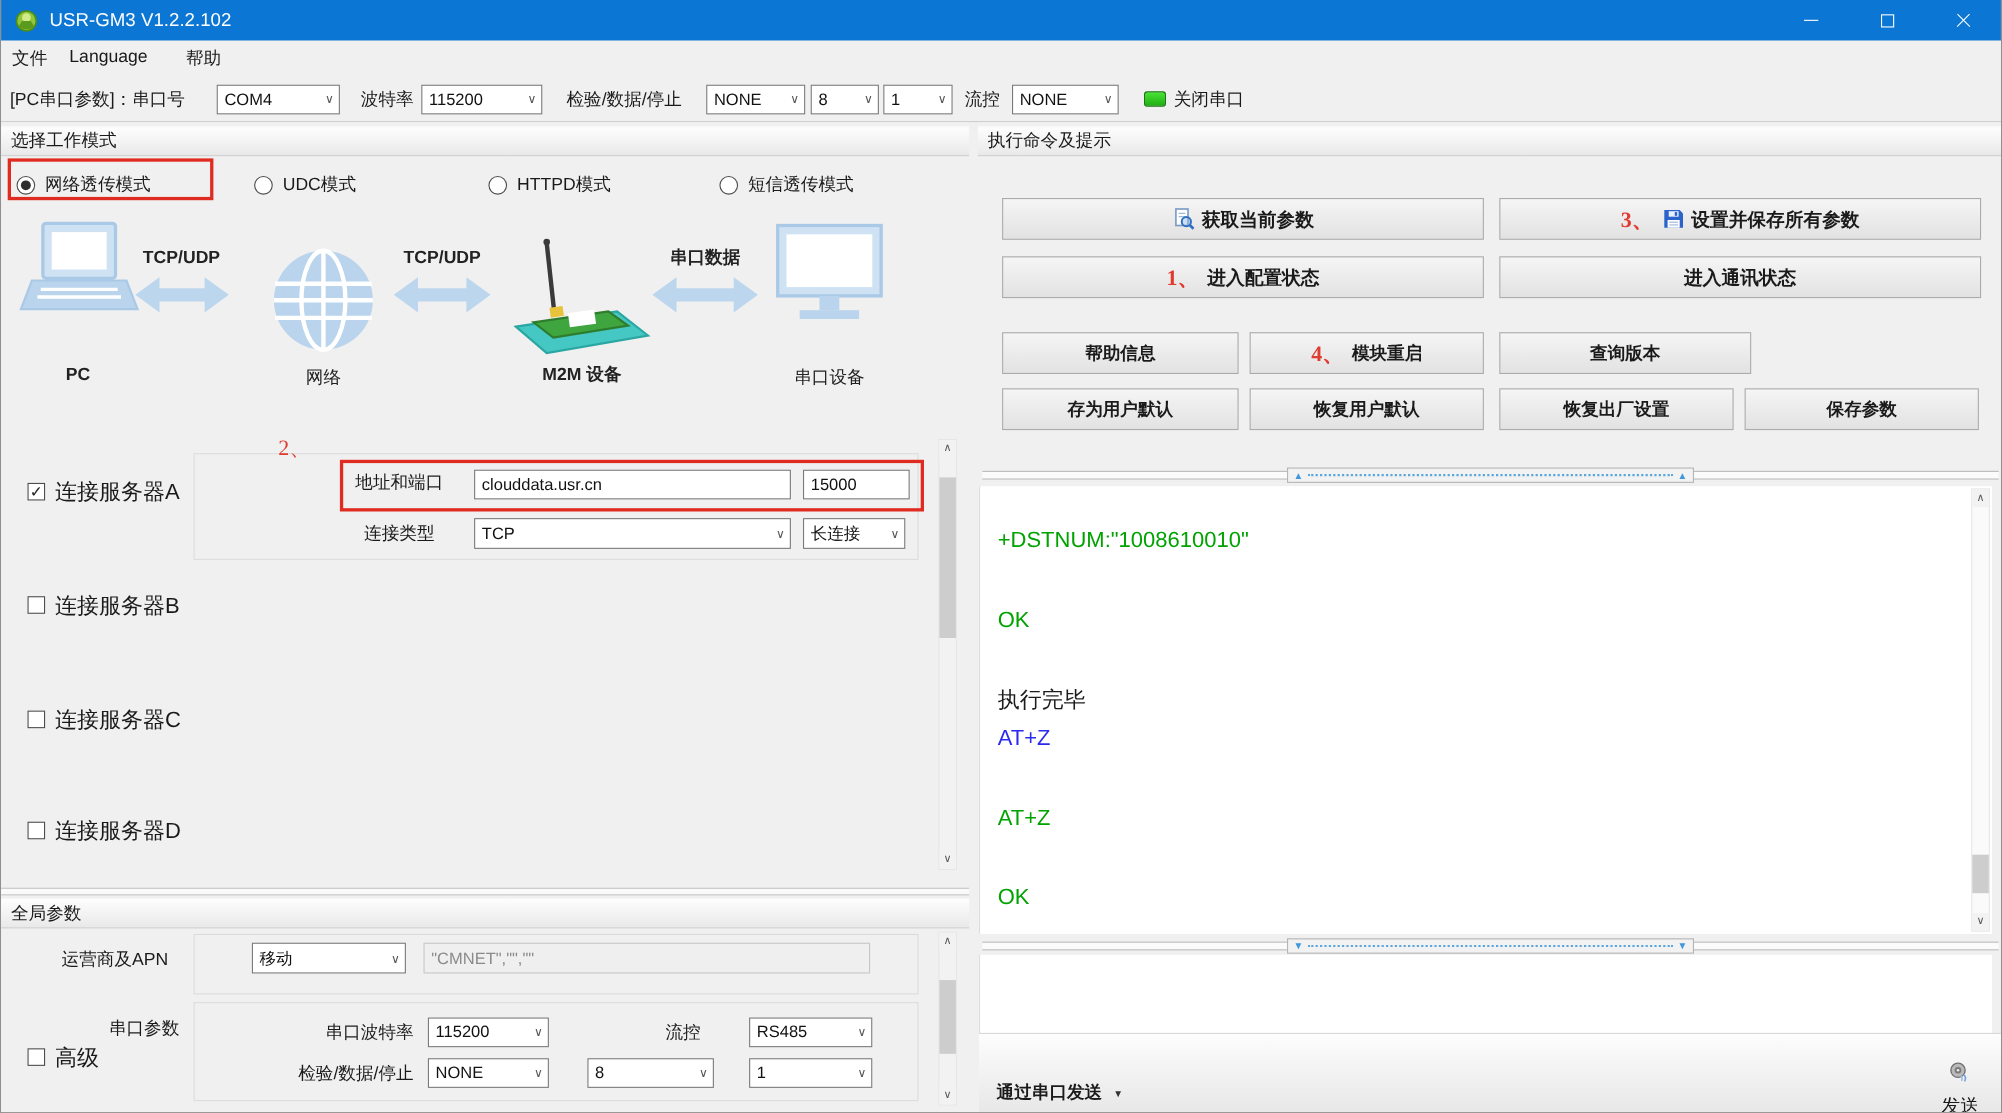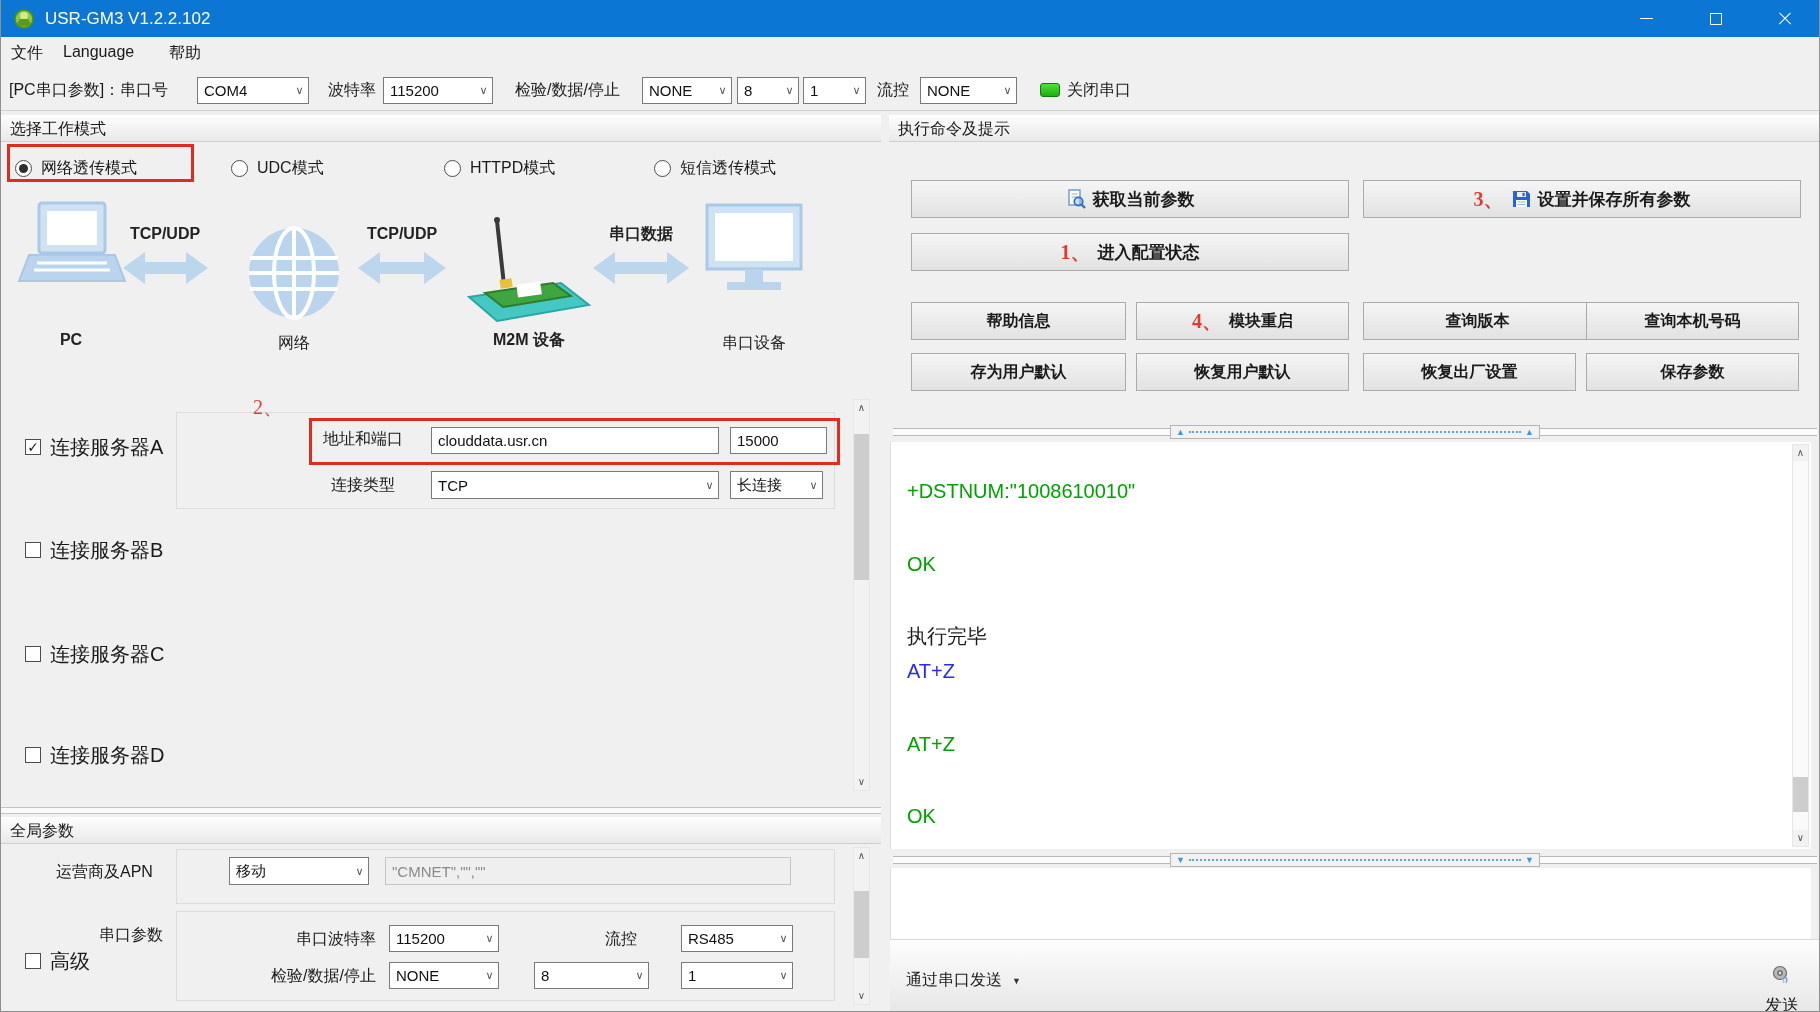--- a/index.html
+++ b/index.html
@@ -64,21 +64,21 @@
   .split-dots{flex:1;border-top:2px dotted #5aa7e0;height:0;}
   
   .log-area{position:absolute;background:#ffffff;border-left:1px solid #dedede;}
   .log-line{position:absolute;left:16px;font-size:20px;white-space:nowrap;}
   .log-green{color:#00a300;}
   .log-blue{color:#2a2af0;}
   .log-black{color:#1c1c1c;}
   .send-area{position:absolute;background:#ffffff;border-left:1px solid #dedede;}
   .bottom-bar{position:absolute;left:1px;right:0;background:linear-gradient(180deg,#fdfdfd,#e7e7e7);border-top:1px solid #d8d8d8;}
   .dd-small{font-size:9px;color:#333;}
-  .via-send{position:absolute;left:16px;top:30px;display:flex;align-items:center;gap:10px;font-size:16px;color:#1a1a1a;}
+  .via-send{position:absolute;left:16px;top:43px;display:flex;align-items:center;gap:10px;font-size:16px;color:#1a1a1a;font-weight:bold;}
   .send-group{position:absolute;right:22px;top:24px;display:flex;align-items:center;gap:8px;font-size:17px;color:#1a1a1a;flex-direction:column;}
   .diagram-svg{position:absolute;left:0;top:82px;}
 </style>
 </head>
 <body>
 
 <div class="window">
 
   <div class="titlebar">
     <span class="app-icon">
@@ -335,33 +335,33 @@
         <line x1="6.5" y1="13" x2="14.5" y2="13" stroke="#9db3d8" stroke-width="1"></line>
         <line x1="6.5" y1="15.5" x2="14.5" y2="15.5" stroke="#9db3d8" stroke-width="1"></line>
       </svg>
       <span>设置并保存所有参数</span>
     </div>
 
     <div class="btn-cmd" style="left:22px;top:122px;width:438px;height:38px">
       <span class="ann-red">1、</span>
       <span>进入配置状态</span>
     </div>
+    <div class="btn-cmd" style="left:474px;top:122px;width:438px;height:38px">
+      <span>进入通讯状态</span>
+    </div>
 
     <div class="btn-cmd small" style="left:22px;top:191px;width:215px;height:38px">
       <span>帮助信息</span>
     </div>
     <div class="btn-cmd small" style="left:247px;top:191px;width:213px;height:38px">
       <span class="ann-red">4、</span>
       <span>模块重启</span>
     </div>
     <div class="btn-cmd small" style="left:474px;top:191px;width:229px;height:38px">
       <span>查询版本</span>
-    </div>
-    <div class="btn-cmd small" style="left:697px;top:191px;width:213px;height:38px">
-      <span>查询本机号码</span>
     </div>
 
     <div class="btn-cmd small" style="left:22px;top:242px;width:215px;height:38px">
       <span>存为用户默认</span>
     </div>
     <div class="btn-cmd small" style="left:247px;top:242px;width:213px;height:38px">
       <span>恢复用户默认</span>
     </div>
     <div class="btn-cmd small" style="left:474px;top:242px;width:213px;height:38px">
       <span>恢复出厂设置</span>

